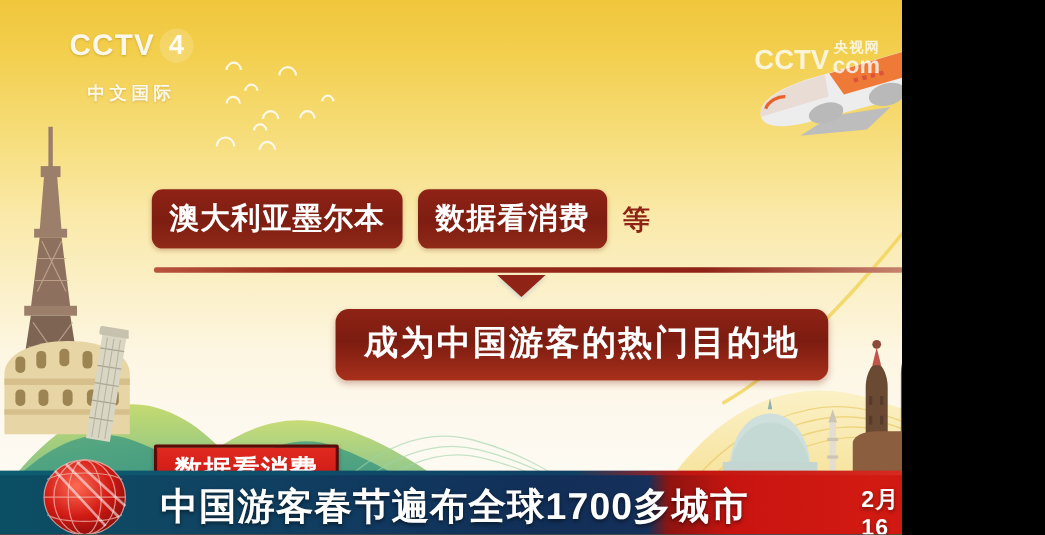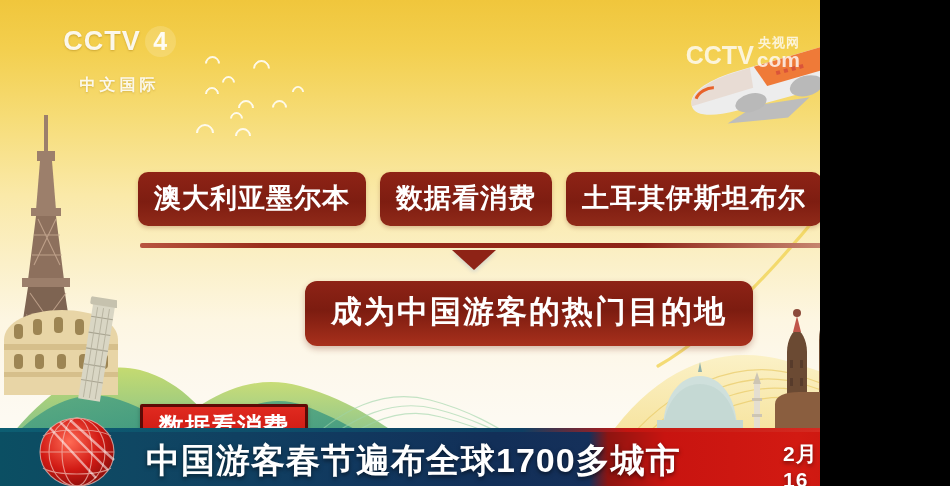--- a/index.html
+++ b/index.html
@@ -299,21 +299,20 @@
     <span class="wm-main">CCTV</span>
     <div class="wm-col">
       <span class="wm-cn">央视网</span>
       <span class="wm-com">com</span>
     </div>
   </div>
 
   <div class="city-row">
     <div class="city-chip">澳大利亚墨尔本</div>
     <div class="city-chip">数据看消费</div>
-    <div class="city-chip">土耳其伊斯坦布尔</div>
     <div class="deng">等</div>
   </div>
 
   <div class="divider"></div>
   <div class="arrow"></div>
 
   <div class="result-chip">成为中国游客的热门目的地</div>
 
   <div class="tag">数据看消费</div>
 

